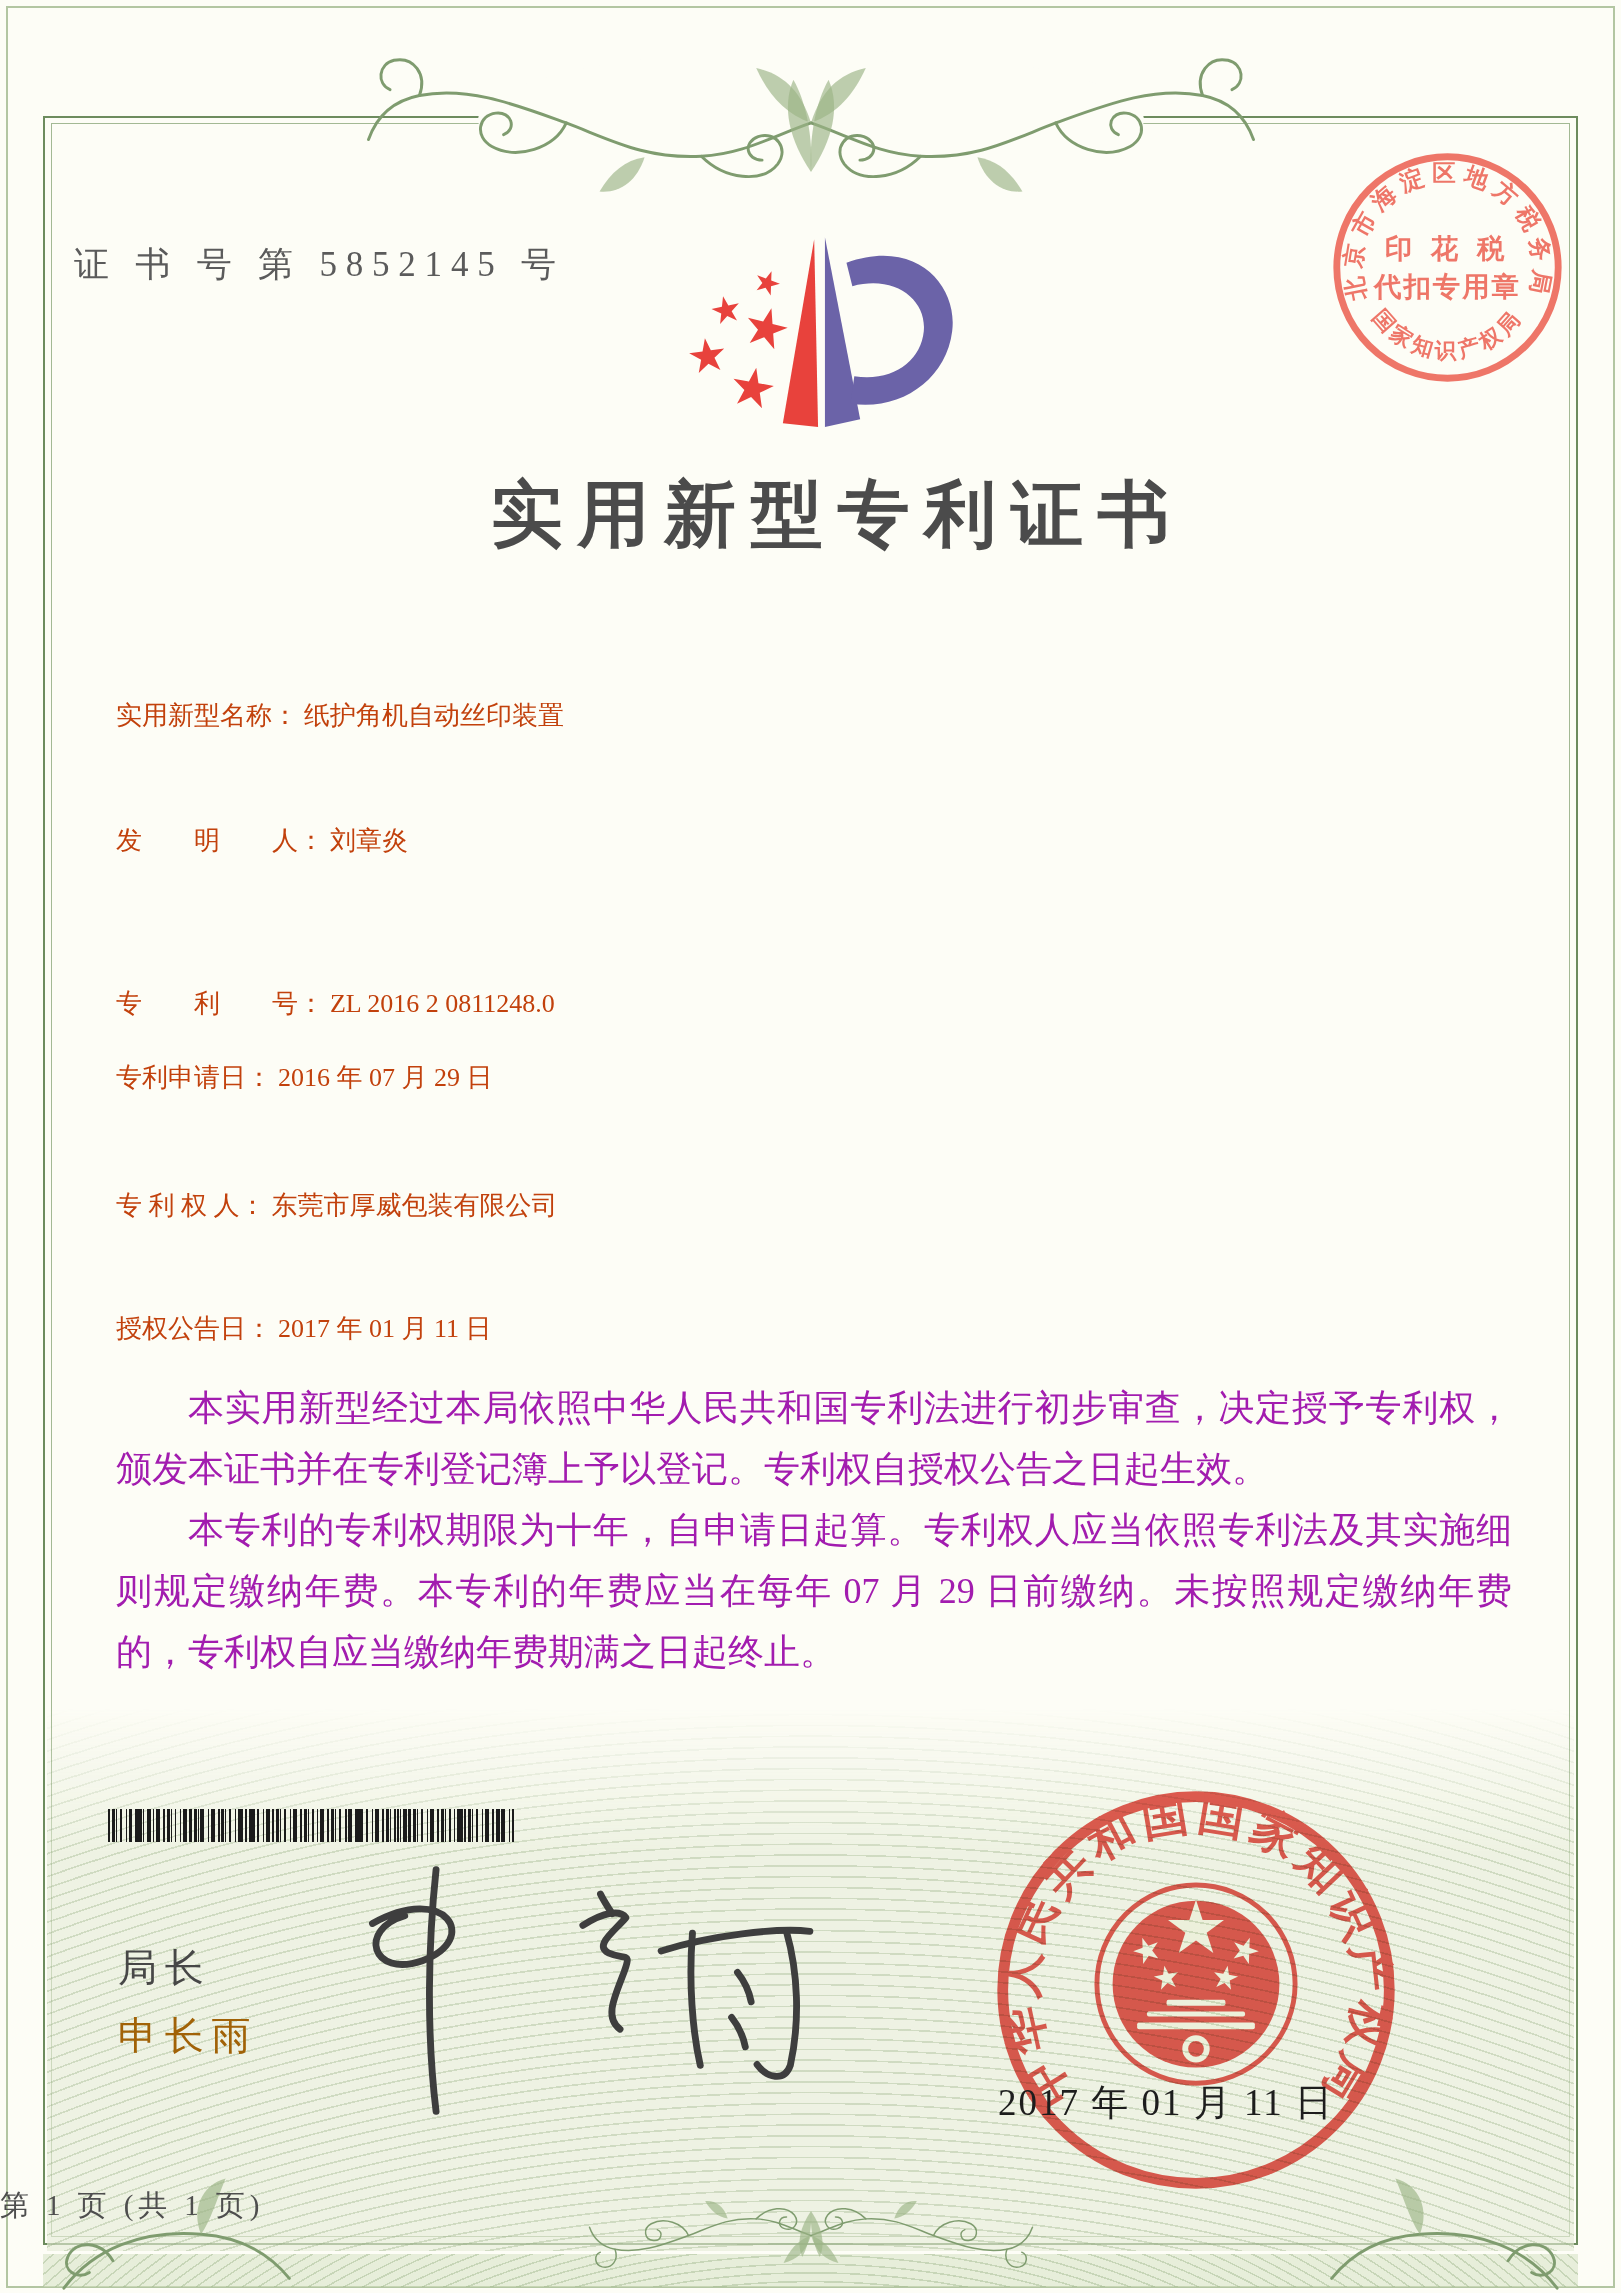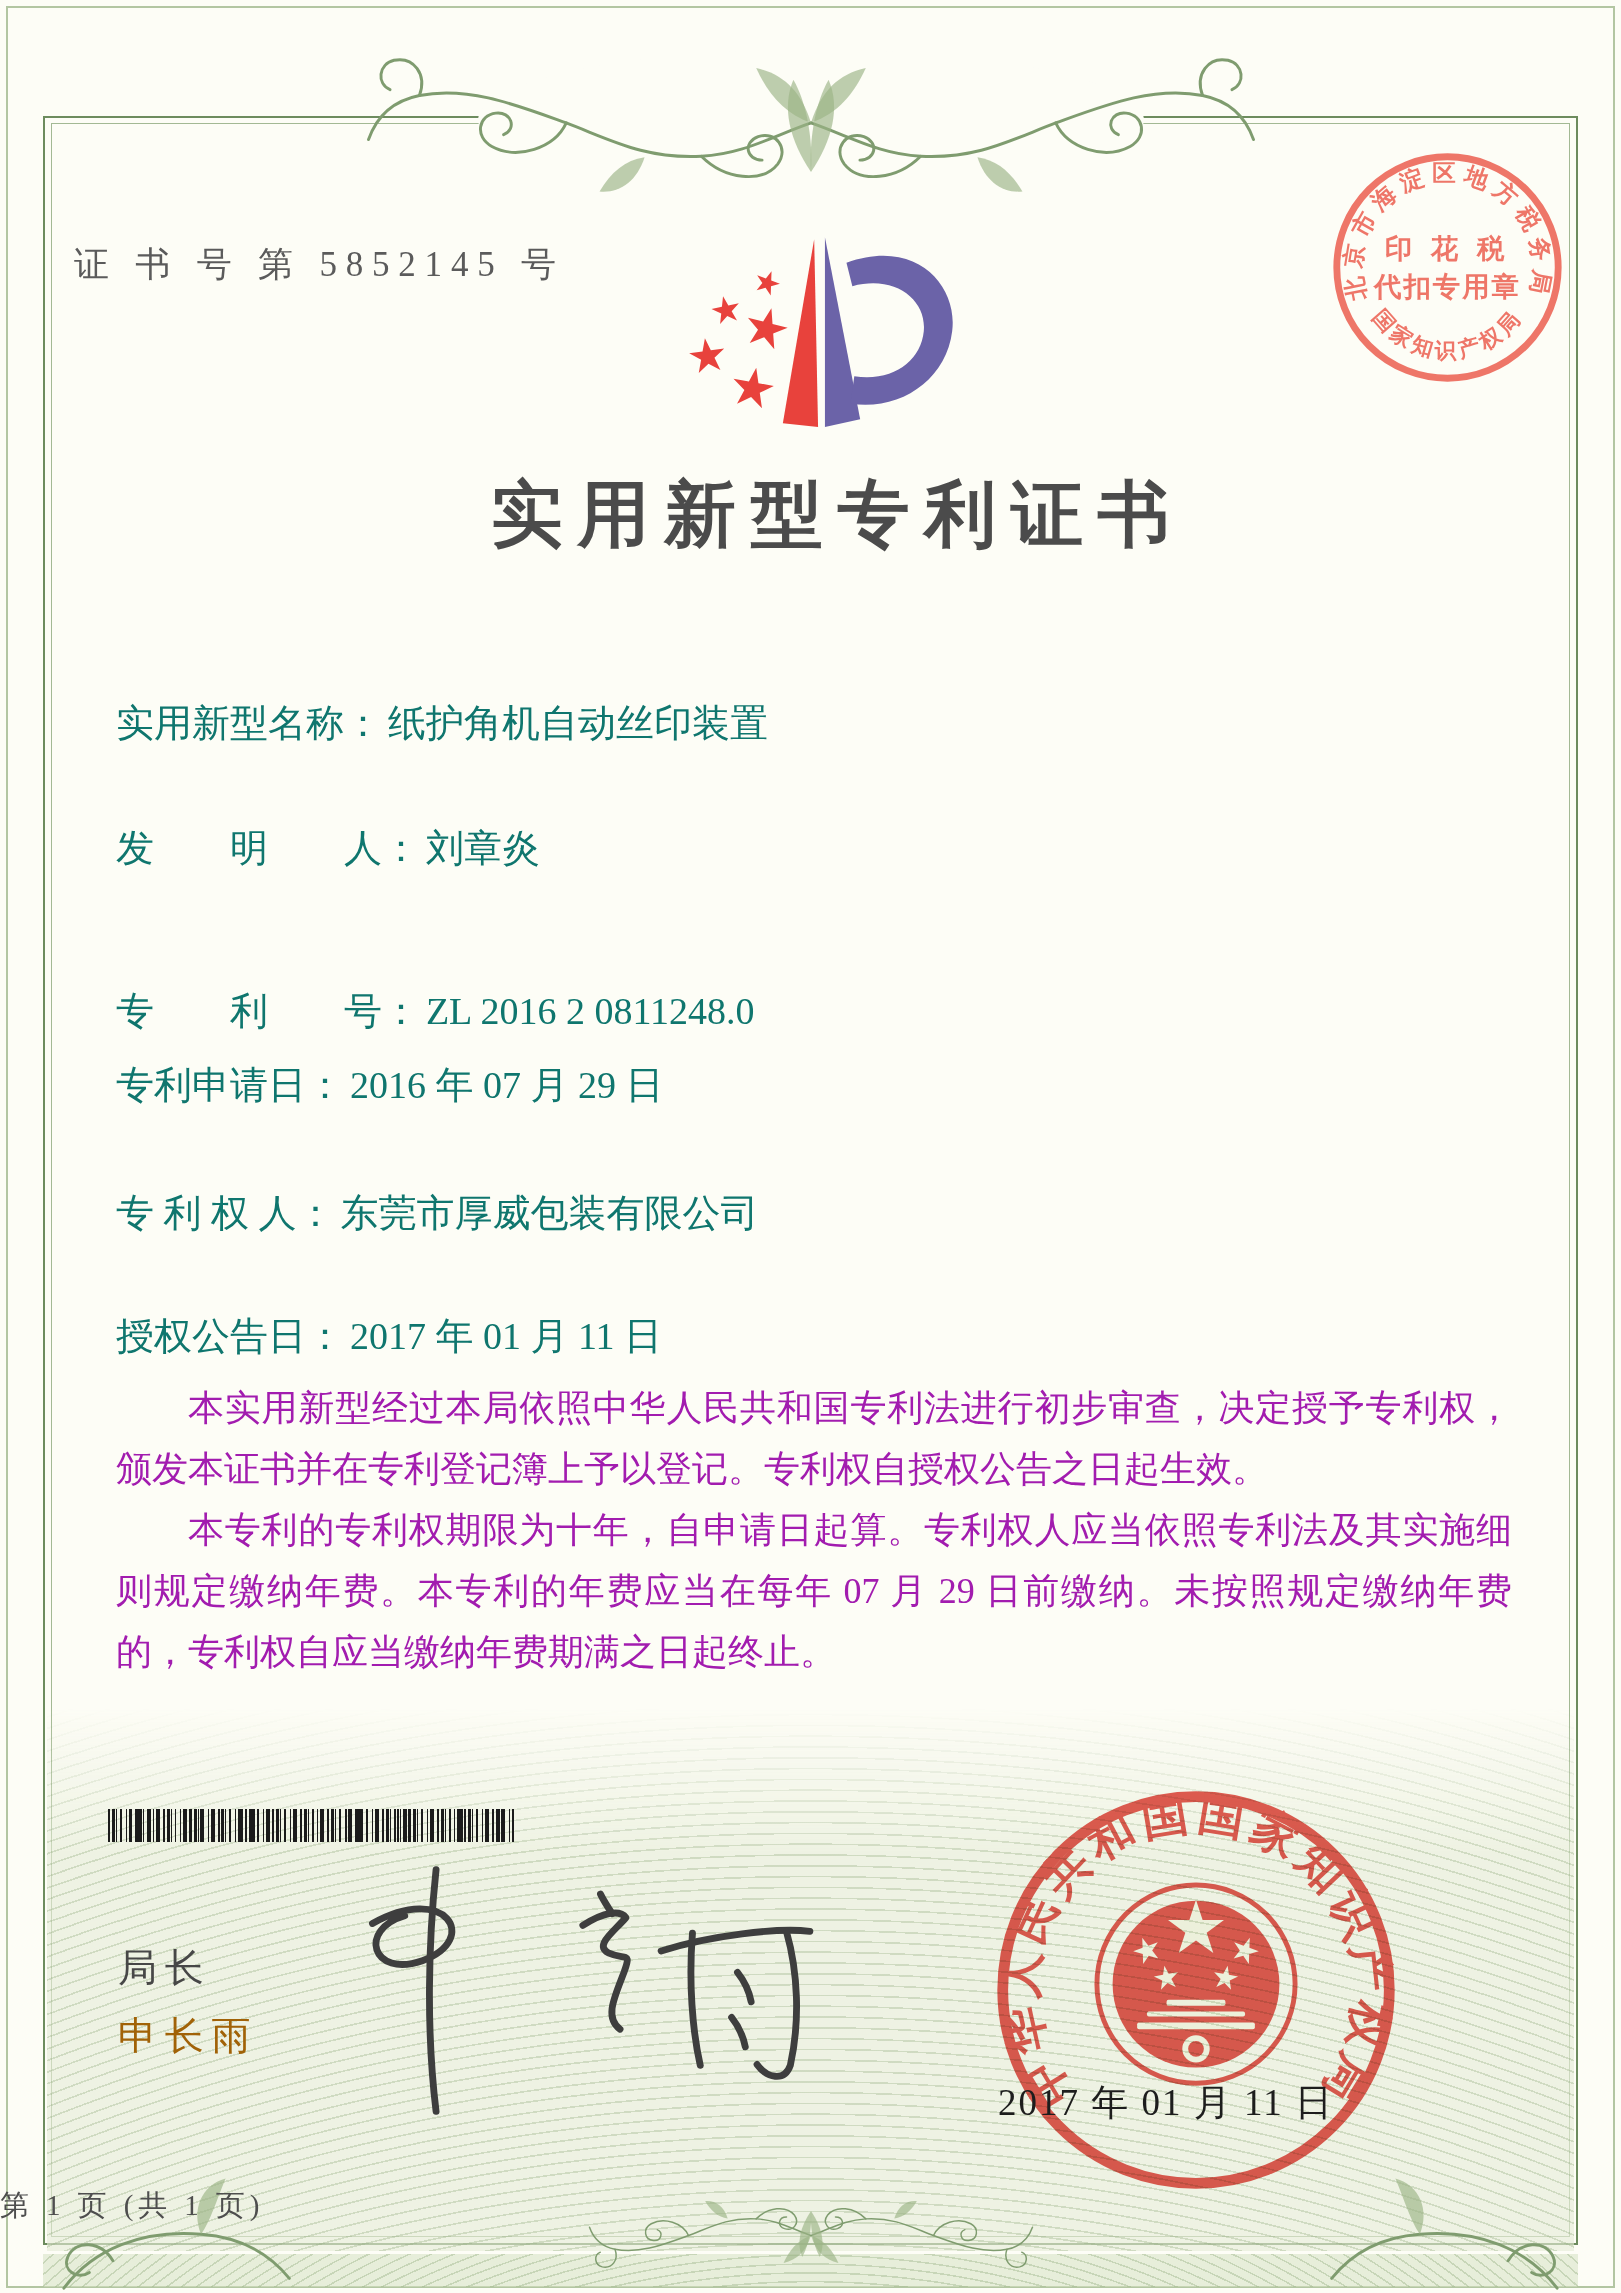--- a/index.html
+++ b/index.html
@@ -38,21 +38,21 @@
   .cert-number{
     position:absolute;left:74px;top:241px;font-size:35px;letter-spacing:8.8px;color:#5b5b5b;z-index:4;
   }
   .sipo-logo{position:absolute;left:684px;top:227px;width:276px;height:222px;z-index:4;}
   .tax-stamp{position:absolute;left:1327px;top:147px;width:241px;height:241px;z-index:6;opacity:.88;mix-blend-mode:multiply;}
   .doc-title{
     position:absolute;left:0;top:467px;width:100%;text-align:center;z-index:4;
     font-size:72px;font-weight:700;letter-spacing:14.7px;color:#4b4b4b;padding-left:27px;
   }
   
-  .field-row{position:absolute;left:116px;font-size:38px;color:#0f766e;z-index:4;white-space:nowrap;}
+  .field-row{position:absolute;left:116px;font-size:26px;color:#c2410c;z-index:4;white-space:nowrap;}
   .f0{top:698px}.f1{top:823px}.f2{top:986px}.f3{top:1060px}.f4{top:1188px}.f5{top:1311px}
   .field-value{padding-left:5.9px;}
   
   .paragraphs{
     position:absolute;left:116px;top:1378px;width:1396px;z-index:4;
     font-size:36px;line-height:61px;text-align:justify;color:#a21caf;
   }
   .paragraphs p{margin:0;text-indent:2em;}
   
   .barcode{

